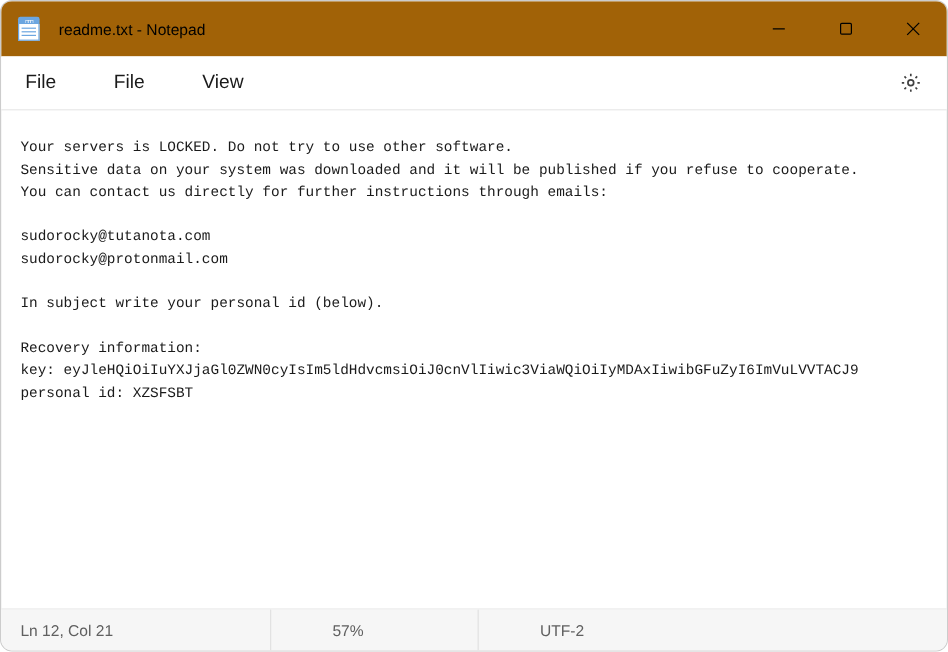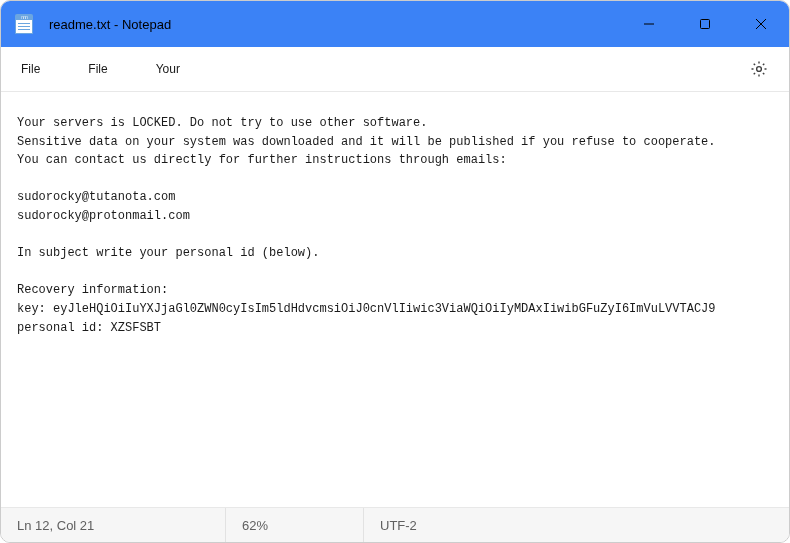--- a/index.html
+++ b/index.html
@@ -16,21 +16,21 @@
       border-radius: 10px;
       overflow: hidden;
       display: flex;
       flex-direction: column;
     }
     .titlebar {
       height: 46px;
       display: flex;
       align-items: center;
       padding-left: 14px;
-      background: #3b82f6;
+      background: #a16207;
     }
     .app-icon {
       width: 18px;
       height: 20px;
       margin-right: 16px;
       display: flex;
       flex-direction: column;
     }
     .app-icon-top {
       height: 6px;
@@ -86,21 +86,21 @@
       fill: none;
     }
     .menubar {
       height: 44px;
       display: flex;
       align-items: center;
       padding: 0 20px;
       background: #fff;
     }
     .menu-item {
-      font-size: 12px;
+      font-size: 16px;
       color: #1a1a1a;
       margin-right: 48px;
       cursor: pointer;
     }
     .menubar-spacer {
       flex: 1;
     }
     .settings-icon {
       width: 20px;
       height: 20px;
@@ -119,20 +119,21 @@
       border-top: 1px solid #e8e8e8;
       border-bottom: 1px solid #e8e8e8;
     }
     .statusbar {
       height: 34px;
       display: flex;
       align-items: center;
       font-size: 13px;
       color: #606060;
       background: #f6f6f6;
+      gap: 35px;
     }
     .sb-cell {
       padding: 0 16px;
       border-right: 1px solid #e2e2e2;
       height: 100%;
       display: flex;
       align-items: center;
     }
     .sb-cell:first-child {
       width: 225px;
@@ -173,21 +174,21 @@
           <line x1="1" y1="1" x2="11" y2="11"></line>
           <line x1="11" y1="1" x2="1" y2="11"></line>
         </svg>
     </div>
   </div>
 </div>
 
 <div class="menubar">
   <div class="menu-item">File</div>
   <div class="menu-item">File</div>
-  <div class="menu-item">Your</div>
+  <div class="menu-item">View</div>
   <div class="menubar-spacer"></div>
   <div class="settings-icon">
     <svg viewBox="0 0 20 20" fill="none" stroke="#404040" stroke-width="1.4">
       <circle cx="10" cy="10" r="2.4"></circle>
       <path d="M10 2.5 L10 4.5 M10 15.5 L10 17.5 M17.5 10 L15.5 10 M4.5 10 L2.5 10 M15.3 4.7 L13.9 6.1 M6.1 13.9 L4.7 15.3 M15.3 15.3 L13.9 13.9 M6.1 6.1 L4.7 4.7"></path>
     </svg>
   </div>
 </div>
 
 <div class="content">Your servers is LOCKED. Do not try to use other software.
@@ -198,15 +199,15 @@
 sudorocky@protonmail.com
 
 In subject write your personal id (below).
 
 Recovery information:
 key: eyJleHQiOiIuYXJjaGl0ZWN0cyIsIm5ldHdvcmsiOiJ0cnVlIiwic3ViaWQiOiIyMDAxIiwibGFuZyI6ImVuLVVTACJ9
 personal id: XZSFSBT</div>
 
 <div class="statusbar">
   <div class="sb-cell">Ln 12, Col 21</div>
-  <div class="sb-cell zoom">62%</div>
+  <div class="sb-cell zoom">57%</div>
   <div class="sb-cell enc">UTF-2</div>
 </div>
 
 </body></html>

